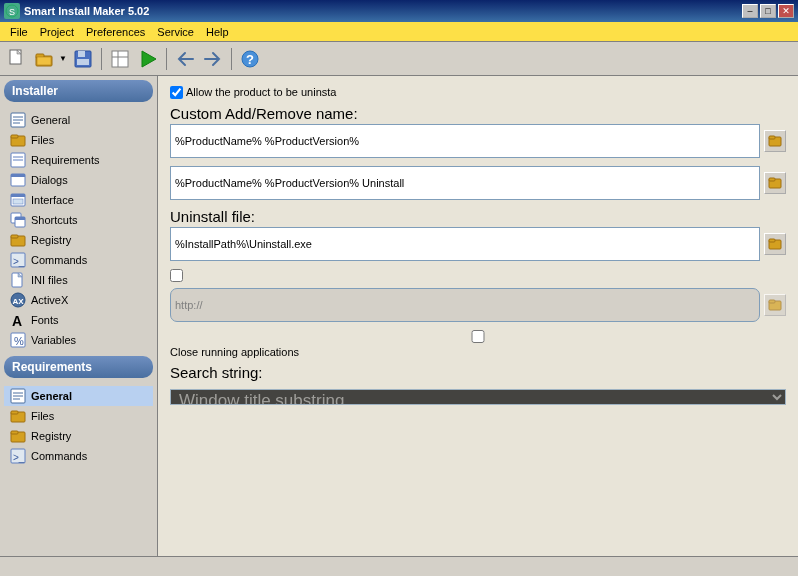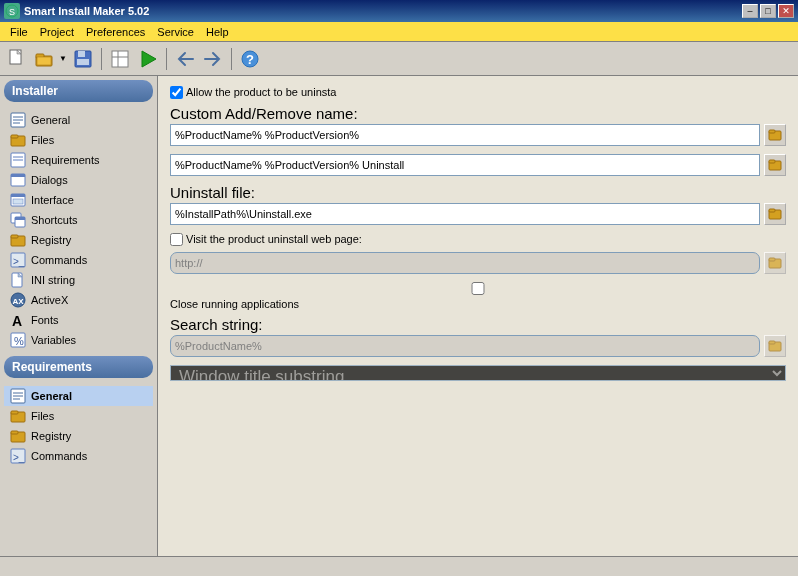--- a/index.html
+++ b/index.html
@@ -100,21 +100,21 @@
       padding: 10px 12px;
       overflow-y: auto;
     }
 
     
     .form-row { margin-bottom: 8px; }
     .form-label { font-size: 15px; color: #000; margin-bottom: 2px; display: block; }
     .form-input-row { display: flex; align-items: center; gap: 4px; }
     .form-input {
       flex: 1;
-      height: 22px;
+      height: 34px;
       border: 1px solid #7f9db9;
       background: white;
       padding: 0 4px;
       font-size: 11px;
       font-family: Tahoma, Arial, sans-serif;
     }
     .form-input:disabled {
       background: #d4d0c8;
       color: #808080;
       border-radius: 7px;
@@ -328,21 +328,21 @@
         </span>
         <span>Commands</span>
       </div>
       <div class="sidebar-item">
         <span class="sidebar-icon">
           <svg width="16" height="16" viewBox="0 0 16 16">
               <rect x="2" y="1" width="10" height="14" fill="white" stroke="#6080c0" stroke-width="1" rx="1"></rect>
               <polygon points="8,1 12,5 8,5" fill="#b0c0d0" stroke="#6080c0" stroke-width="0.5"></polygon>
             </svg>
         </span>
-        <span>INI string</span>
+        <span>INI files</span>
       </div>
       <div class="sidebar-item">
         <span class="sidebar-icon">
           <svg width="16" height="16" viewBox="0 0 16 16">
               <circle cx="8" cy="8" r="7" fill="#4a6fa0" stroke="#2a4f80" stroke-width="1"></circle>
               <text x="8" y="12" text-anchor="middle" font-size="8" fill="white" font-weight="bold">AX</text>
             </svg>
         </span>
         <span>ActiveX</span>
       </div>
@@ -450,50 +450,40 @@
               <rect x="1" y="3" width="12" height="9" fill="#d4a020" stroke="#a07010" stroke-width="1" rx="1"></rect>
               <rect x="1" y="2" width="6" height="3" fill="#d4a020" stroke="#a07010" stroke-width="1" rx="1"></rect>
             </svg>
         </div>
       </div>
     </div>
 
 
     <div class="checkbox-row" style="margin-top: 8px;">
       <input type="checkbox" id="visitWebpage" style="">
-      <label class="checkbox-label" for="visitWebpage">Visit the product uninstall web page:</label>
     </div>
     <div class="form-row">
       <div class="form-input-row">
         <input type="text" class="form-input" disabled="" value="http://" style="">
         <div class="form-input-btn" style="background:#d4d0c8; opacity:0.7;">
           <svg width="14" height="14" viewBox="0 0 14 14">
               <rect x="1" y="3" width="12" height="9" fill="#d4a020" stroke="#a07010" stroke-width="1" rx="1"></rect>
               <rect x="1" y="2" width="6" height="3" fill="#d4a020" stroke="#a07010" stroke-width="1" rx="1"></rect>
             </svg>
         </div>
       </div>
     </div>
 
     <div class="checkbox-row" style="margin-top: 6px; flex-direction: column;">
       <input type="checkbox" id="closeApps" style="">
       <label class="checkbox-label" for="closeApps">Close running applications</label>
     </div>
 
     <div class="form-row">
       <span class="form-label">Search string:</span>
-      <div class="form-input-row">
-        <input type="text" class="form-input" disabled="" style="color: rgb(128, 128, 128); background: rgb(212, 208, 200);" value="%ProductName%">
-        <div class="form-input-btn" style="opacity:0.7;">
-          <svg width="14" height="14" viewBox="0 0 14 14">
-              <rect x="1" y="3" width="12" height="9" fill="#d4a020" stroke="#a07010" stroke-width="1" rx="1"></rect>
-              <rect x="1" y="2" width="6" height="3" fill="#d4a020" stroke="#a07010" stroke-width="1" rx="1"></rect>
-            </svg>
-        </div>
-      </div>
     </div>
 
     <div class="form-row">
       <div class="form-input-row">
         <select class="form-select" disabled=""><option>Window title substring</option></select>
       </div>
     </div>
 
   </div>
 </div>

